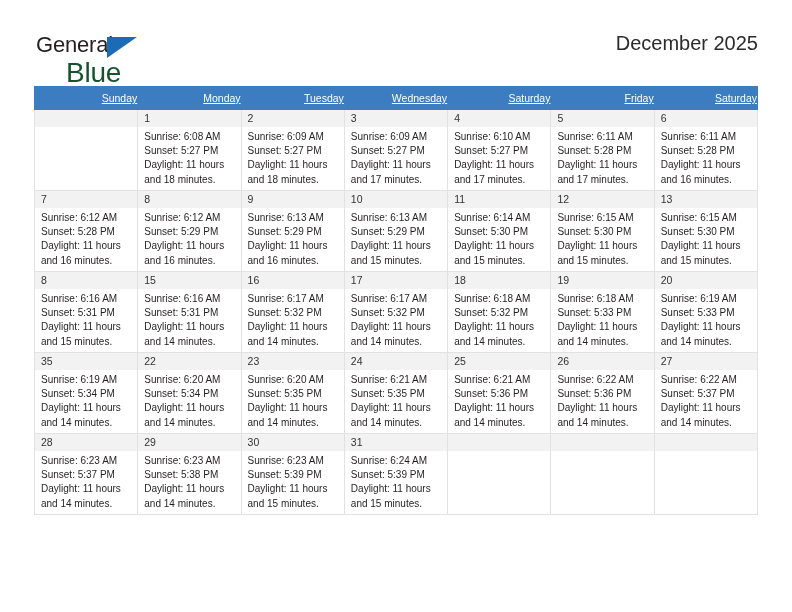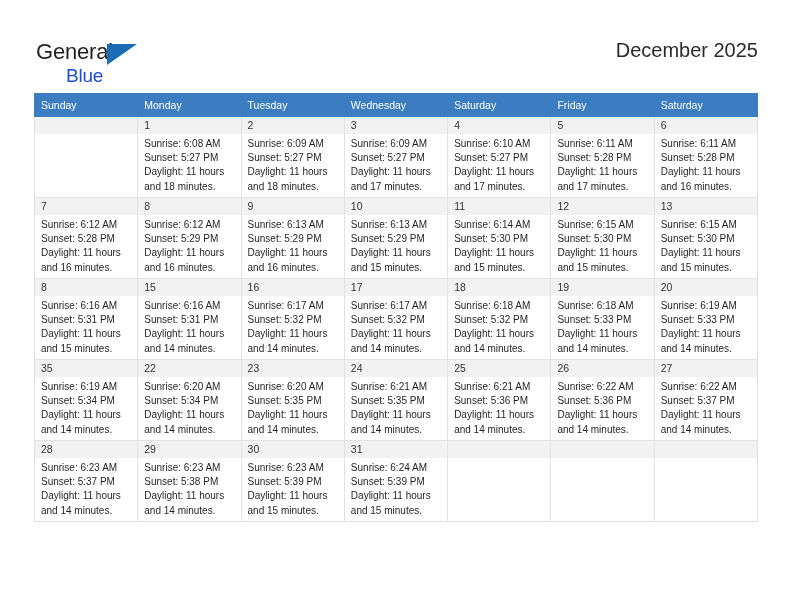--- a/index.html
+++ b/index.html
@@ -12,21 +12,21 @@
     height: 612px;
     font-family: "Liberation Sans", sans-serif;
     color: #000000;
     overflow: hidden;
   }
   .page {
     position: relative;
     width: 792px;
     height: 612px;
     box-sizing: border-box;
-    padding: 15px 34px;
+    padding: 8px 34px;
   }
 
   
   .header {
     position: relative;
     height: 78px;
   }
   .logo {
     position: absolute;
     left: 2px;
@@ -50,22 +50,22 @@
   .logo-triangle {
     position: absolute;
     left: 71px;
     top: 3px;
     width: 0;
     height: 0;
     border-left: 30px solid #1b6cb5;
     border-bottom: 21px solid transparent;
   }
   .logo-row2 {
-    font-size: 19px;
-    color: #1d4ed8;
+    font-size: 28px;
+    color: #14532d;
     margin-top: 1px;
     padding-left: 30px;
     letter-spacing: -0.2px;
   }
   .title-block {
     position: absolute;
     right: 0;
     top: 24px;
     text-align: right;
   }
@@ -87,24 +87,25 @@
   .calendar {
     width: 724px;
     border-collapse: collapse;
     table-layout: fixed;
   }
   .calendar th {
     background: #3b7dc0;
     color: #ffffff;
     font-size: 10.5px;
     font-weight: normal;
-    text-align: left;
+    text-align: right;
     padding: 5px 0 5px 6px;
     height: 11px;
     border: 1px solid #3b7dc0;
+    text-decoration: underline;
   }
   .calendar td {
     vertical-align: top;
     border: 1px solid #e2e2e2;
     padding: 0;
     height: 80px;
     width: 103.4px;
     background: #ffffff;
   }
   .cell {

